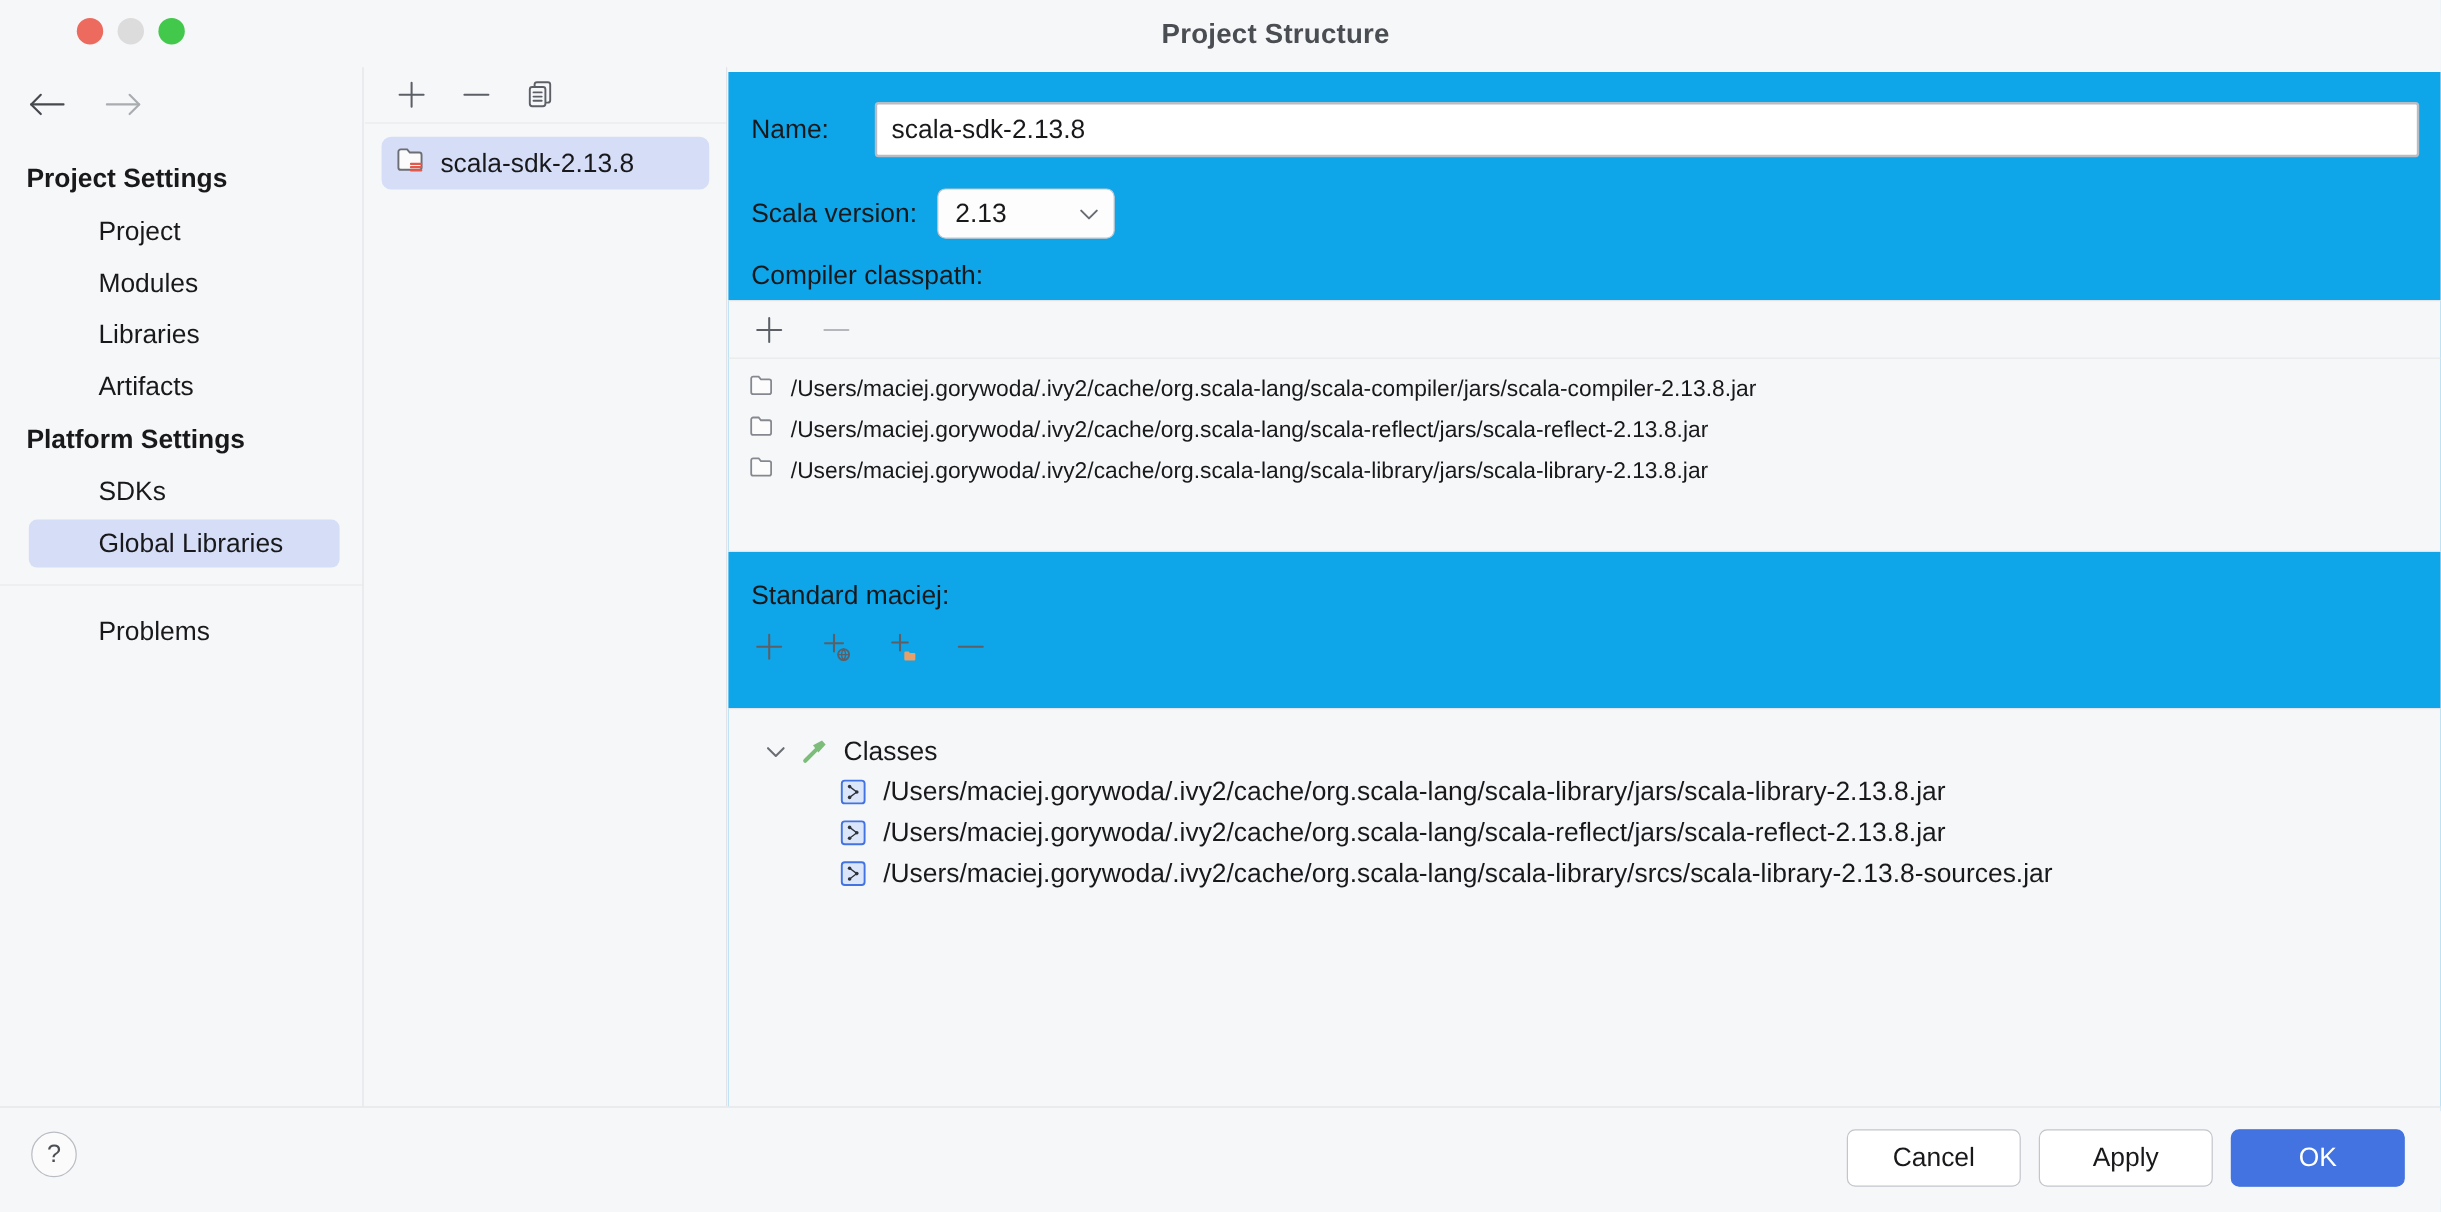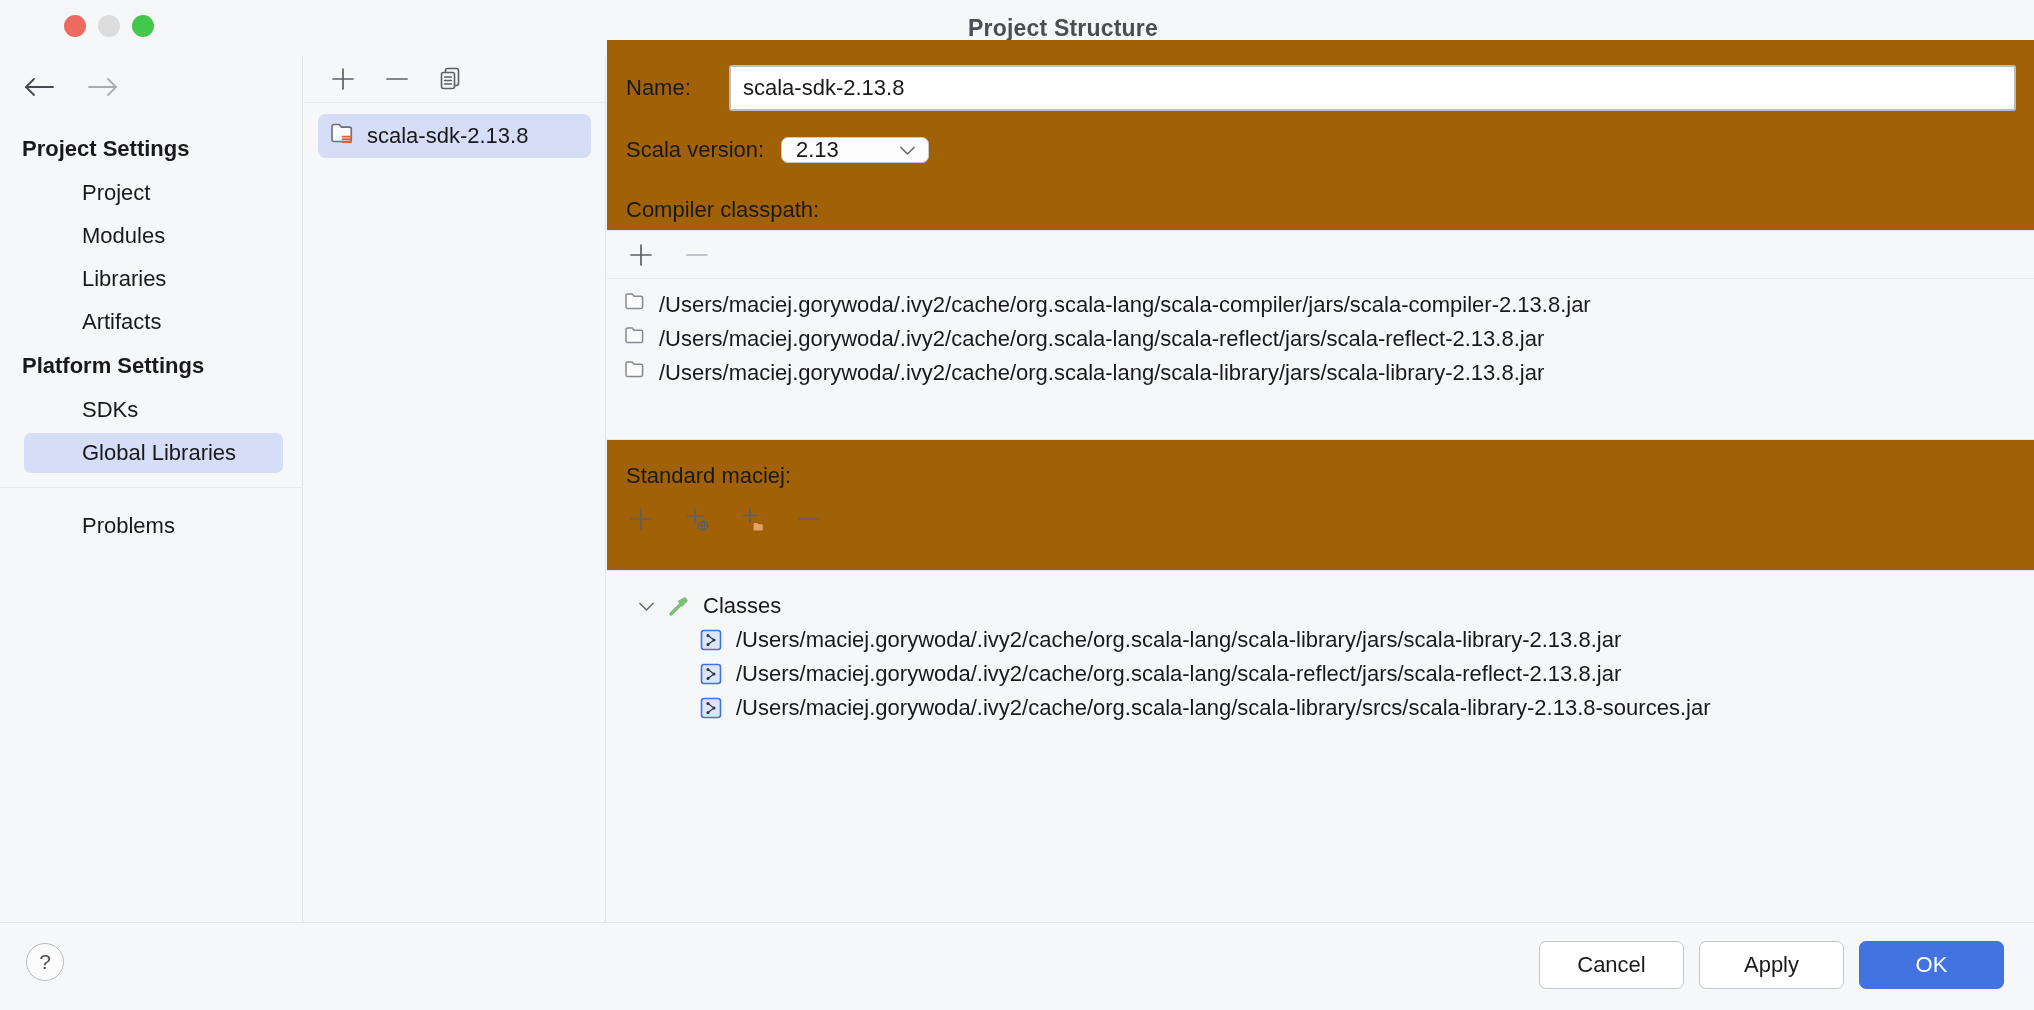--- a/index.html
+++ b/index.html
@@ -96,23 +96,23 @@
     display: flex; align-items: center; gap: 10px;
     margin: 0 14px 0 14px;
     padding: 7px 14px 7px 12px;
     border-radius: 8px;
     font-size: 22px; color: #19191c;
   }
   .tree-row.selected { background: #d5ddf7; }
 
   
   #detail {
-    position: absolute; left: 607px; top: 40px;
+    position: absolute; left: 607px; top: 60px;
     width: 1427px; height: 866px;
-    background: #a16207;
+    background: #0ea5e9;
   }
 
   .field-row { display: flex; align-items: center; }
   .field-label { font-size: 22px; color: #19191c; }
 
   #name-row { position: absolute; left: 19px; top: 25px; width: 1390px; }
   #name-label { width: 103px; }
   #name-input {
     flex: 1; height: 46px;
     font-size: 22px; color: #19191c;
@@ -120,21 +120,21 @@
     background: #ffffff;
     border: 2px solid #b8bcc4;
     border-radius: 3px;
     font-family: "Liberation Sans", sans-serif;
     outline: none;
   }
 
   #version-row { position: absolute; left: 19px; top: 97px; }
   #version-label { width: 155px; }
   #version-select {
-    width: 148px; height: 26px;
+    width: 148px; height: 42px;
     display: flex; align-items: center; justify-content: space-between;
     padding: 0 11px 0 14px;
     background: #fdfdfd;
     border: 1px solid #c3c6cc;
     border-radius: 7px;
     font-size: 22px; color: #19191c;
   }
   #version-select .chev { color: #6a6d73; }
 
   #classpath-label {
@@ -153,21 +153,21 @@
   #classpath-toolbar {
     height: 48px;
     border-bottom: 1px solid #e8e9eb;
     display: flex; align-items: center; padding-left: 17px; gap: 22px;
   }
   #classpath-rows { padding-top: 9px; }
   .cp-row {
     display: flex; align-items: center; gap: 11px;
     height: 34px;
     padding-left: 17px;
-    font-size: 22px; color: #19191c;
+    font-size: 19px; color: #19191c;
     white-space: nowrap;
   }
 
   
   #stdlib-label {
     position: absolute; left: 19px; top: 423px;
     font-size: 22px; color: #19191c;
   }
   #stdlib-toolbar {
     position: absolute; left: 17px; top: 462px;

